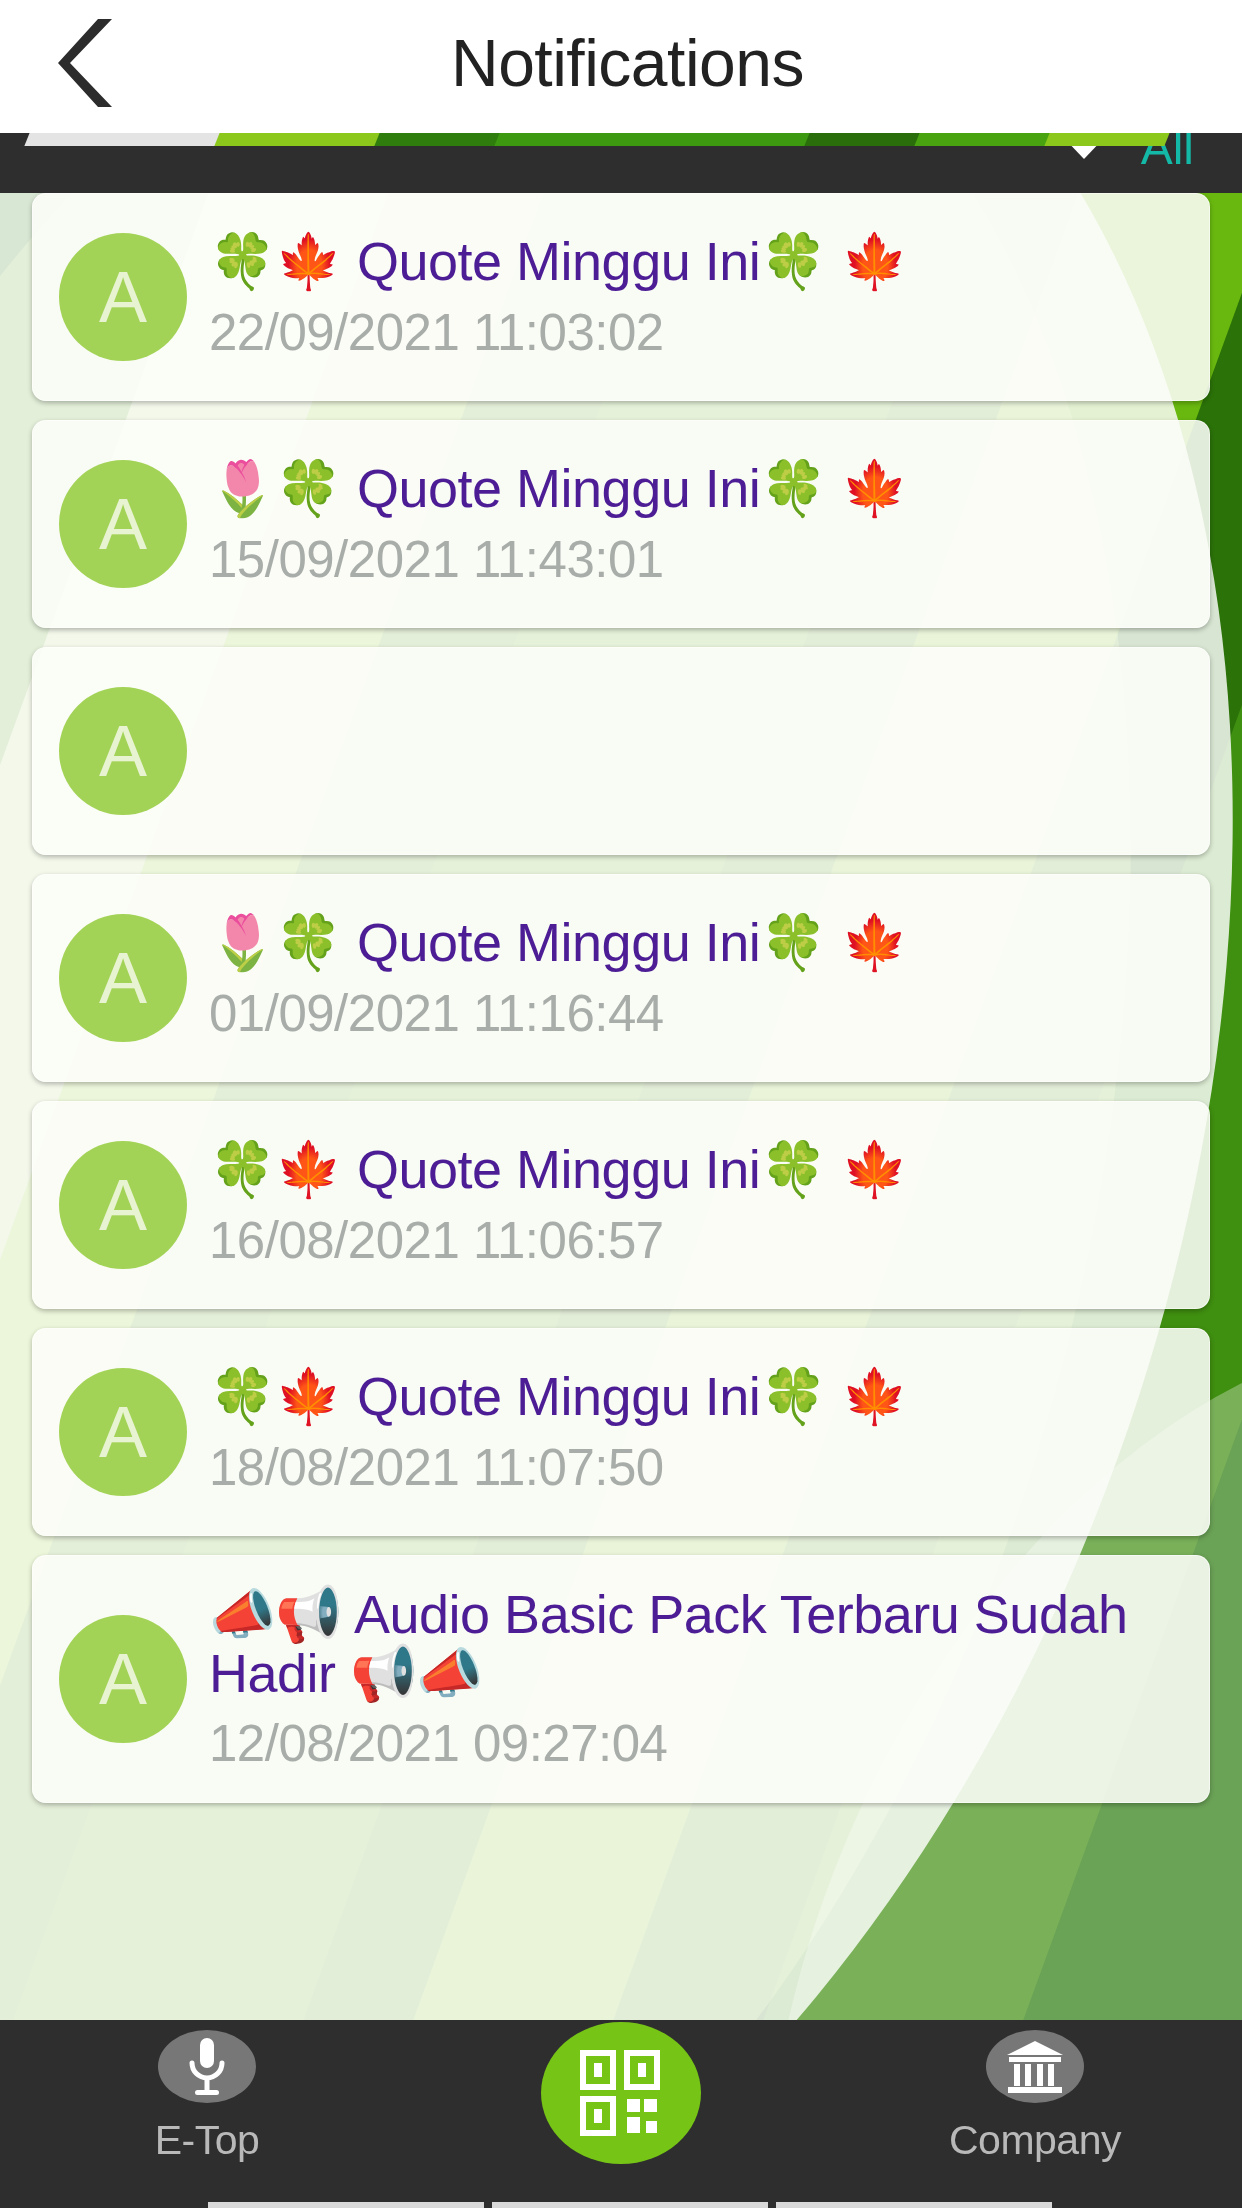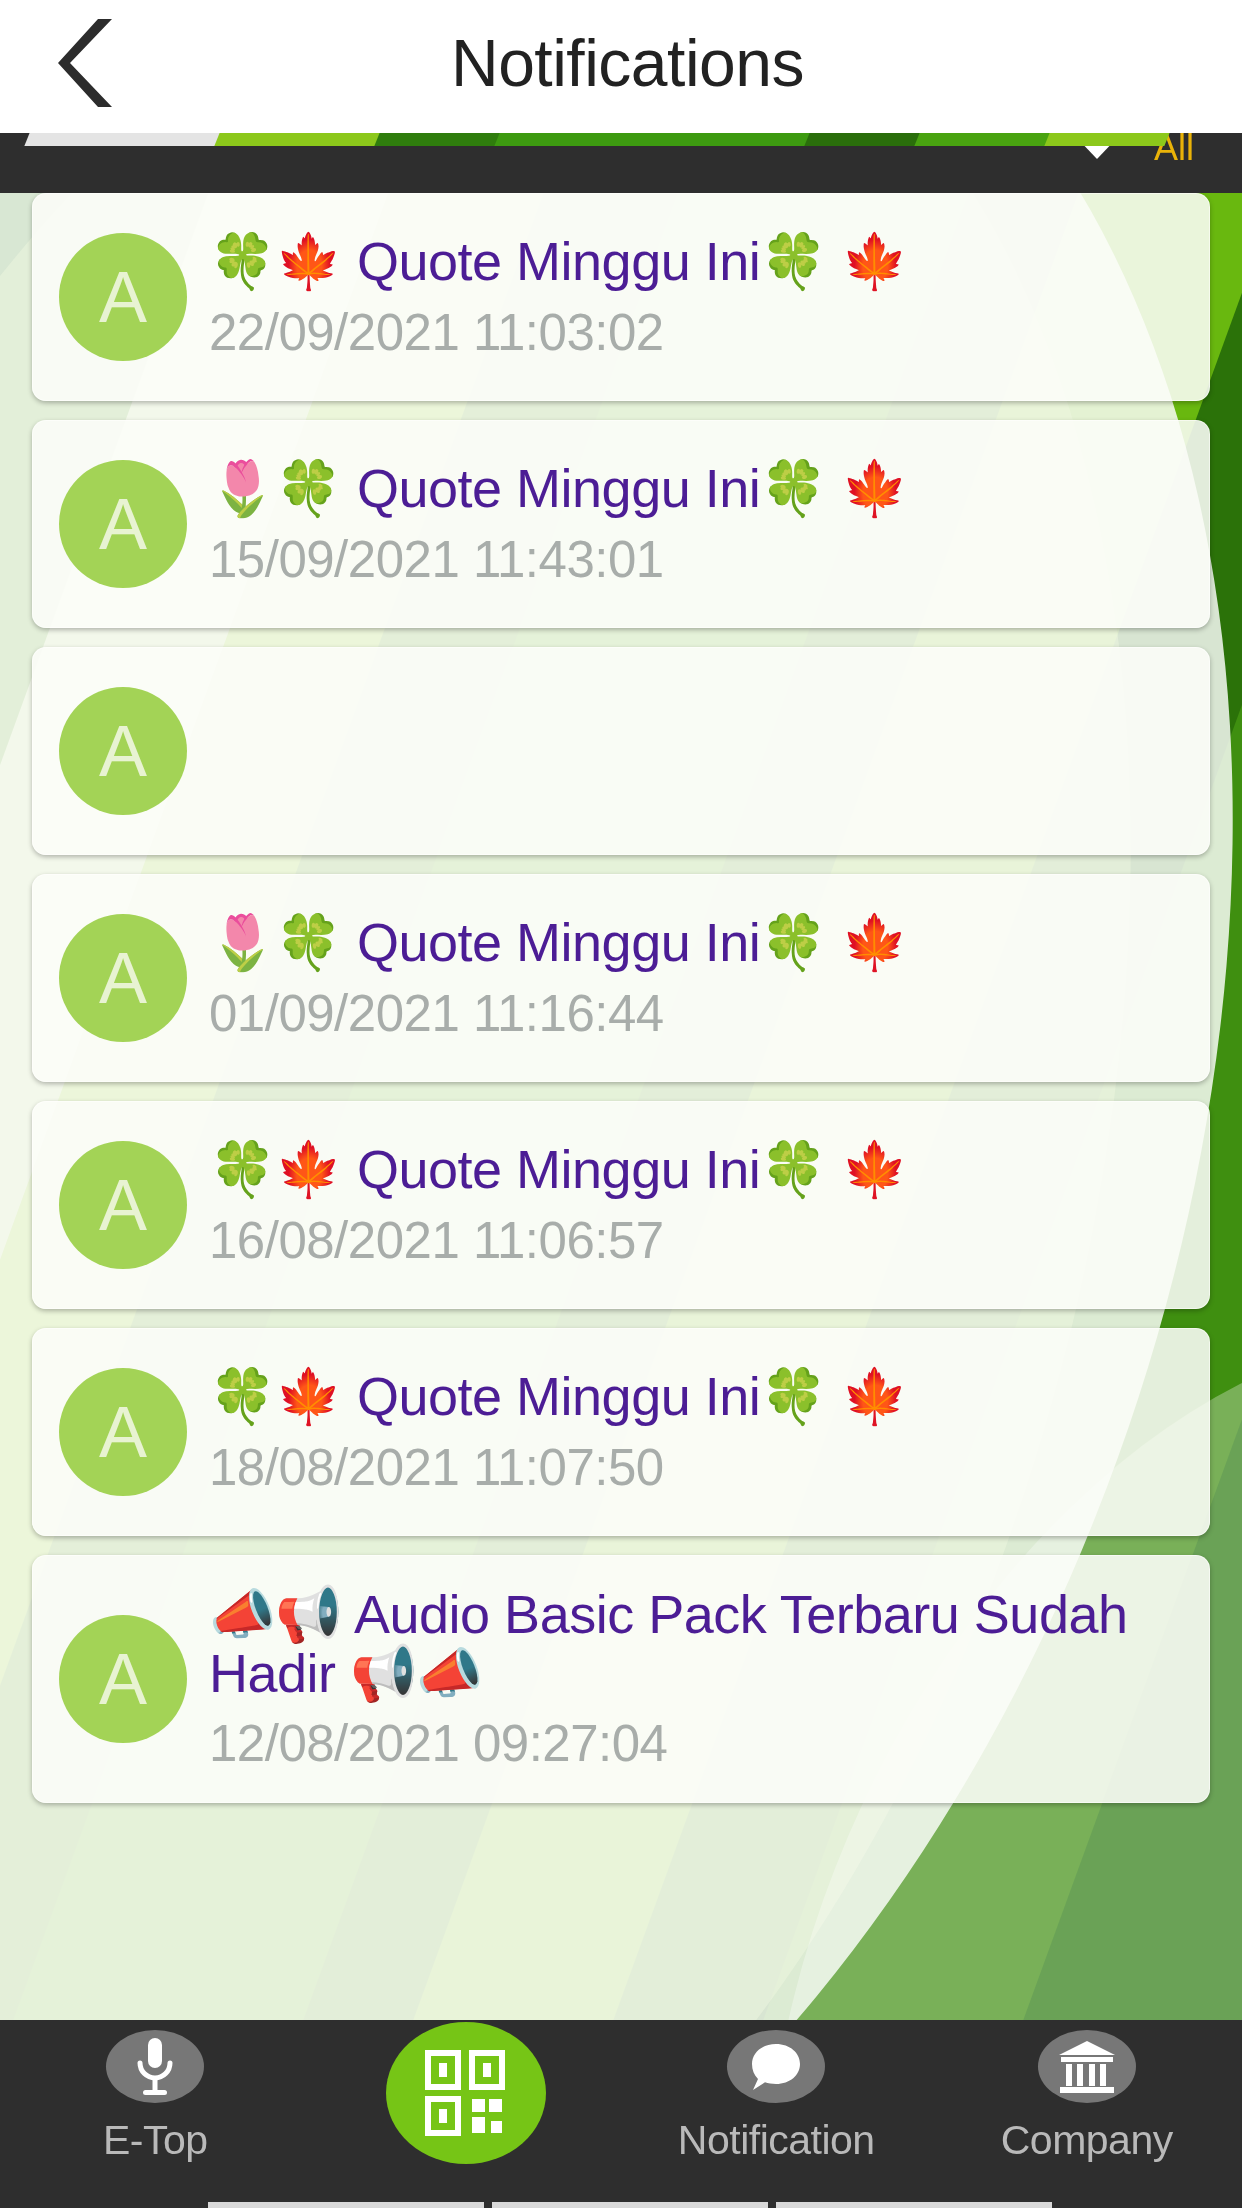--- a/index.html
+++ b/index.html
@@ -74,23 +74,23 @@
   }
   .filter-caret {
     width:0; height:0;
     border-left:21px solid transparent;
     border-right:21px solid transparent;
     border-top:22px solid #ffffff;
     margin-right:36px;
     cursor:pointer;
   }
   .filter-label {
-    font-size:36px;
-    font-weight:300;
-    color:#eab308;
+    font-size:48px;
+    font-weight:300;
+    color:#14b8a6;
     line-height:1;
   }
 
   
   .list {
     position:absolute; top:193px; left:0;
     width:1242px; height:1827px;
     overflow:hidden;
     z-index:20;
   }
@@ -309,28 +309,20 @@
           <rect x="15" y="60" width="8" height="14" fill="#ffffff"></rect>
           <rect x="48" y="50" width="13" height="13" fill="#ffffff"></rect>
           <rect x="65" y="50" width="13" height="13" fill="#ffffff"></rect>
           <rect x="48" y="68" width="13" height="16" fill="#ffffff"></rect>
           <rect x="67" y="72" width="11" height="12" fill="#ffffff"></rect>
         </svg>
       </div>
 
     </div>
 
-    <div class="nav-item">
-      <div class="nav-circle">
-        <svg class="nav-icon" width="58" height="58" viewBox="0 0 58 58">
-          <path d="M29 6 C43 6 53 15 53 26 C53 37 43 46 29 46 C25 46 21 45.4 18 44.3 L6 52 L11 41 C7 37 5 32 5 26 C5 15 15 6 29 6 Z" fill="#ffffff"></path>
-        </svg>
-      </div>
-      <div class="nav-label">Notification</div>
-    </div>
 
     <div class="nav-item">
       <div class="nav-circle">
         <svg class="nav-icon" width="62" height="58" viewBox="0 0 62 58">
           <path d="M31 3 L59 17 L3 17 Z" fill="#ffffff"></path>
           <rect x="5" y="19" width="52" height="5" fill="#ffffff"></rect>
           <rect x="10" y="26" width="6" height="22" fill="#ffffff"></rect>
           <rect x="21" y="26" width="6" height="22" fill="#ffffff"></rect>
           <rect x="33" y="26" width="6" height="22" fill="#ffffff"></rect>
           <rect x="44" y="26" width="6" height="22" fill="#ffffff"></rect>

